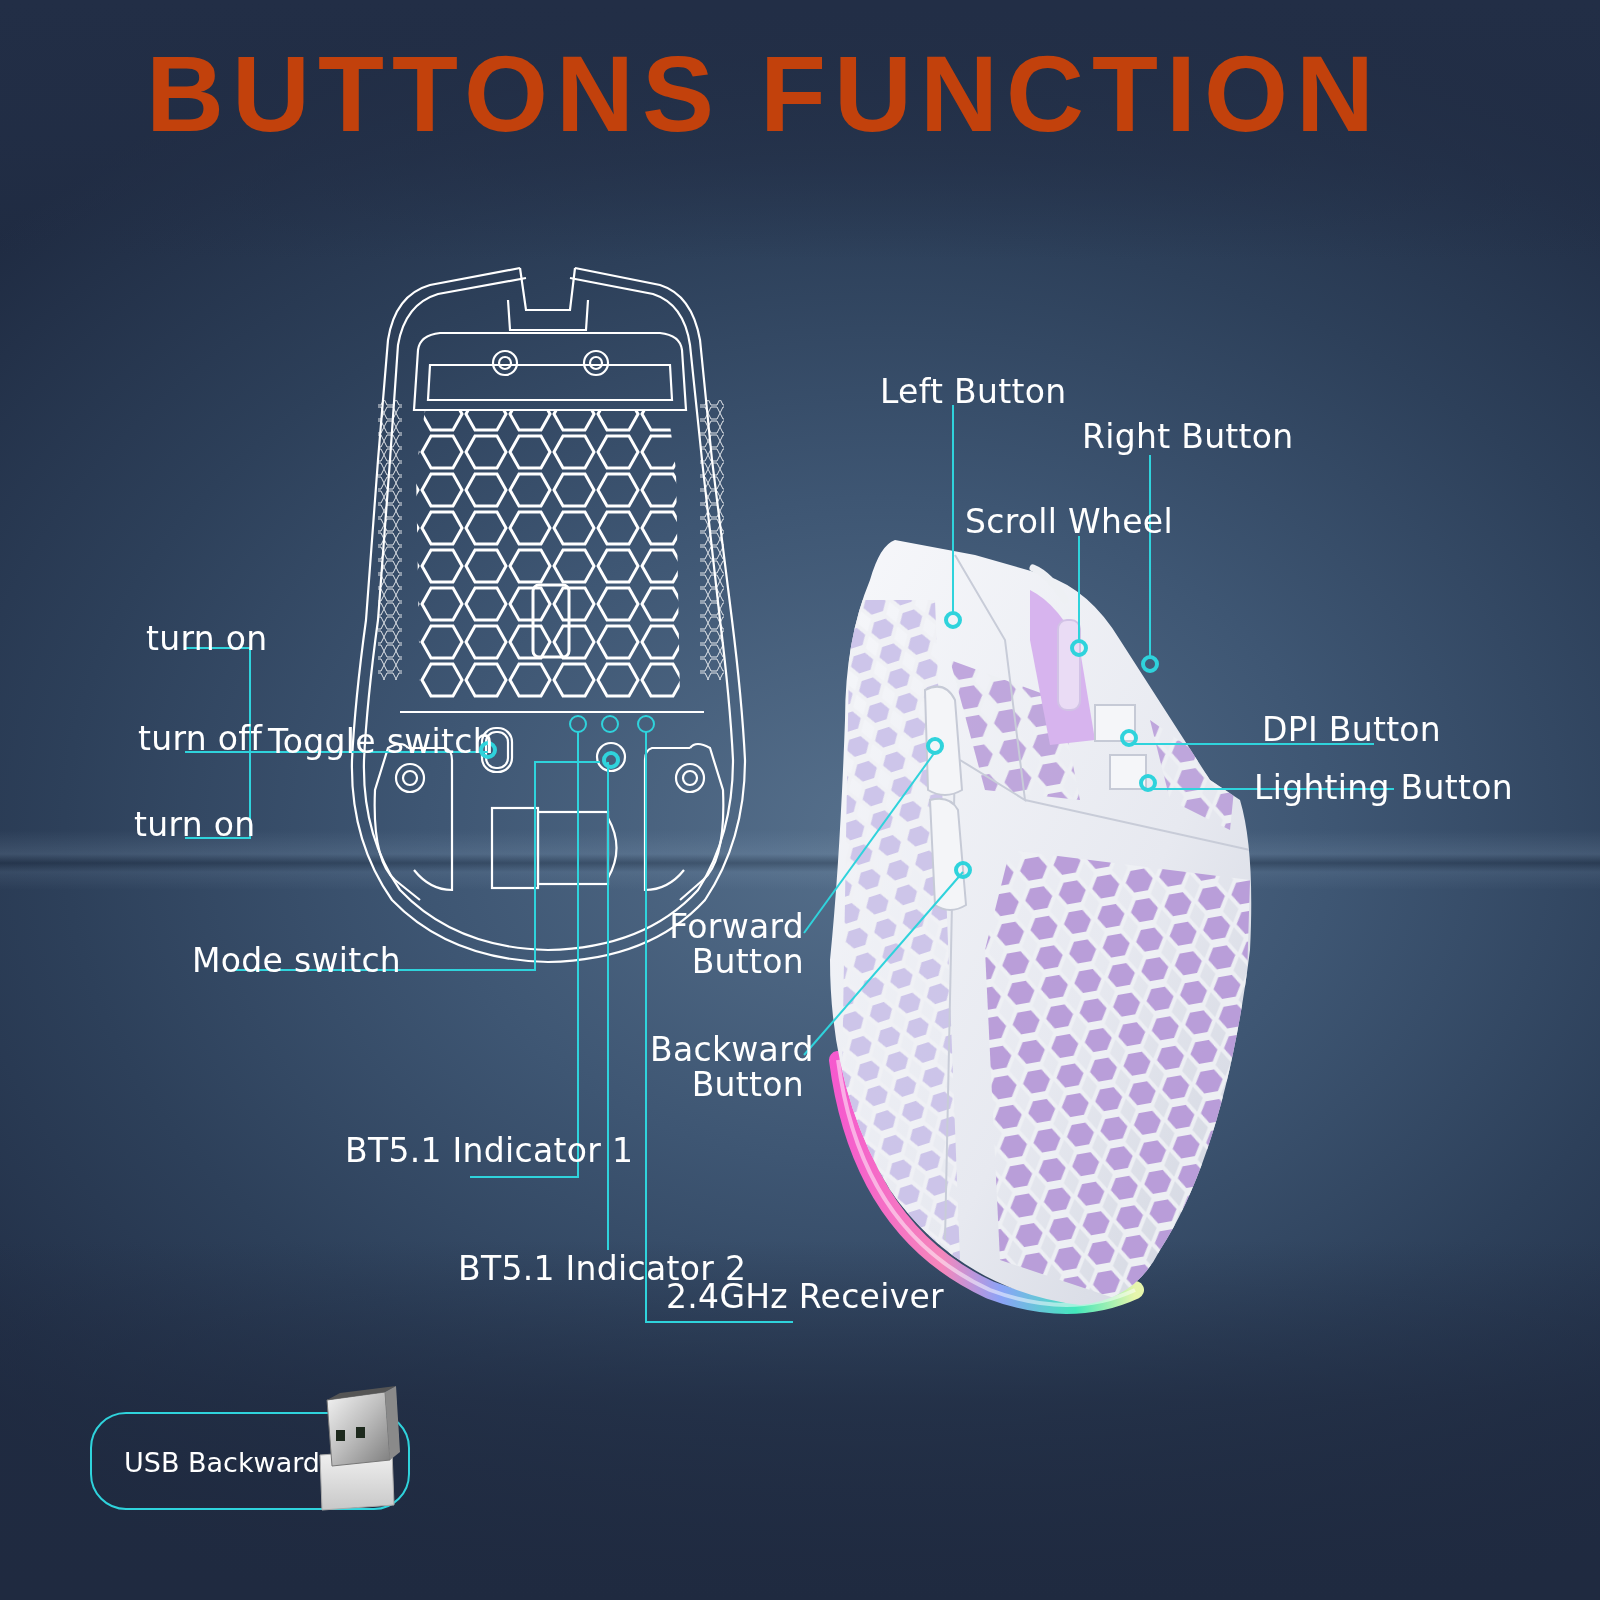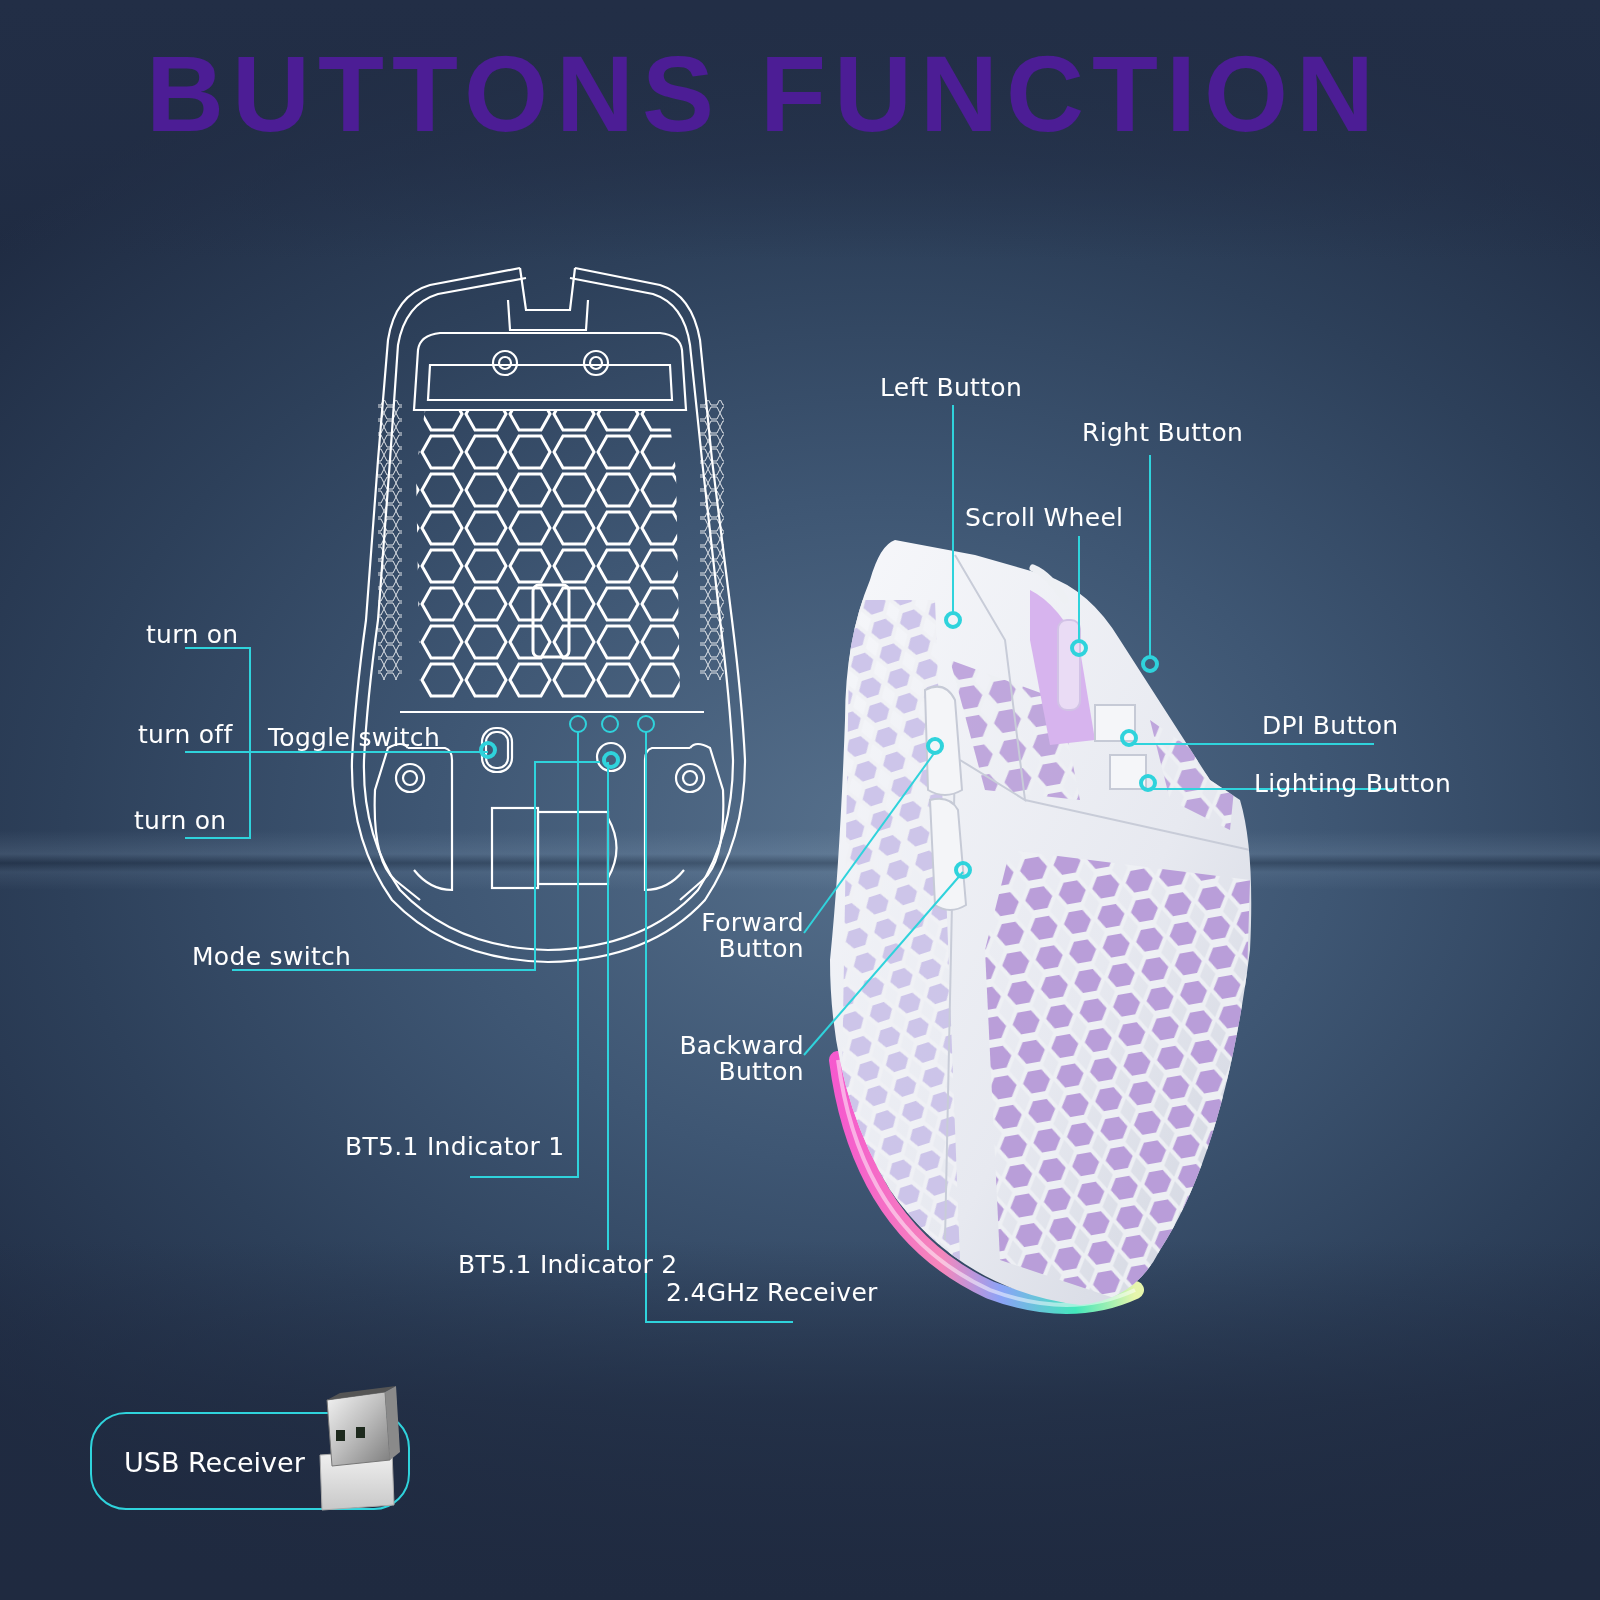--- a/index.html
+++ b/index.html
@@ -10,25 +10,25 @@
   }
   .band { position:absolute; left:0; width:1600px; height:60px; top:830px;
     background: linear-gradient(180deg, rgba(255,255,255,0) 0%, rgba(150,175,200,0.18) 40%, rgba(20,30,45,0.25) 55%, rgba(150,175,200,0.12) 70%, rgba(255,255,255,0) 100%); }
   .topshade { position:absolute; left:0; top:0; width:1600px; height:260px;
     background: linear-gradient(180deg, #222e46 0%, rgba(34,46,70,0.6) 60%, rgba(34,46,70,0) 100%); }
   .botshade { position:absolute; left:0; bottom:0; width:1600px; height:360px;
     background: linear-gradient(0deg, #1f2a40 0%, rgba(31,42,64,0.7) 55%, rgba(31,42,64,0) 100%); }
   .title {
     position:absolute; left:0; top:40px; width:1528px; text-align:center;
     font-family:"Liberation Sans", sans-serif; font-weight:bold; font-size:108px;
-    letter-spacing:8px; color:#4c1d95; line-height:1;
+    letter-spacing:8px; color:#c2410c; line-height:1;
   }
   .lbl {
     position:absolute; color:#ffffff; font-family:"DejaVu Sans", sans-serif;
-    font-size:25px; line-height:1.05; white-space:nowrap; letter-spacing:0.3px;
+    font-size:33px; line-height:1.05; white-space:nowrap; letter-spacing:0.3px;
   }
   .lbl.r { text-align:right; }
   svg.overlay { position:absolute; left:0; top:0; }
   .usbbox {
     position:absolute; left:90px; top:1412px; width:320px; height:98px;
     border:2px solid #2fd3dc; border-radius:36px; box-sizing:border-box;
   }
   .usbtext { position:absolute; left:124px; top:1447px; color:#fff; font-size:27px; font-family:"DejaVu Sans", sans-serif; }
 </style>
 </head>
@@ -210,21 +210,21 @@
 <div class="lbl r" style="left:664px; top:910px; width:140px;">
   <div>Forward</div>
   <div>Button</div>
 </div>
 <div class="lbl r" style="left:650px; top:1033px; width:154px;">
   <div>Backward</div>
   <div>Button</div>
 </div>
 
 <div class="usbbox"></div>
-<div class="usbtext">USB Receiver</div>
+<div class="usbtext">USB Backward</div>
 <svg class="overlay" width="1600" height="1600" viewBox="0 0 1600 1600">
   <defs>
     <linearGradient id="metal" x1="0" y1="0" x2="1" y2="1">
       <stop offset="0" stop-color="#f4f4f4"></stop>
       <stop offset="0.5" stop-color="#bdbdbd"></stop>
       <stop offset="1" stop-color="#7d7d7d"></stop>
     </linearGradient>
     <linearGradient id="plastic" x1="0" y1="0" x2="0" y2="1">
       <stop offset="0" stop-color="#f2f2f2"></stop>
       <stop offset="1" stop-color="#c8c8c8"></stop>

